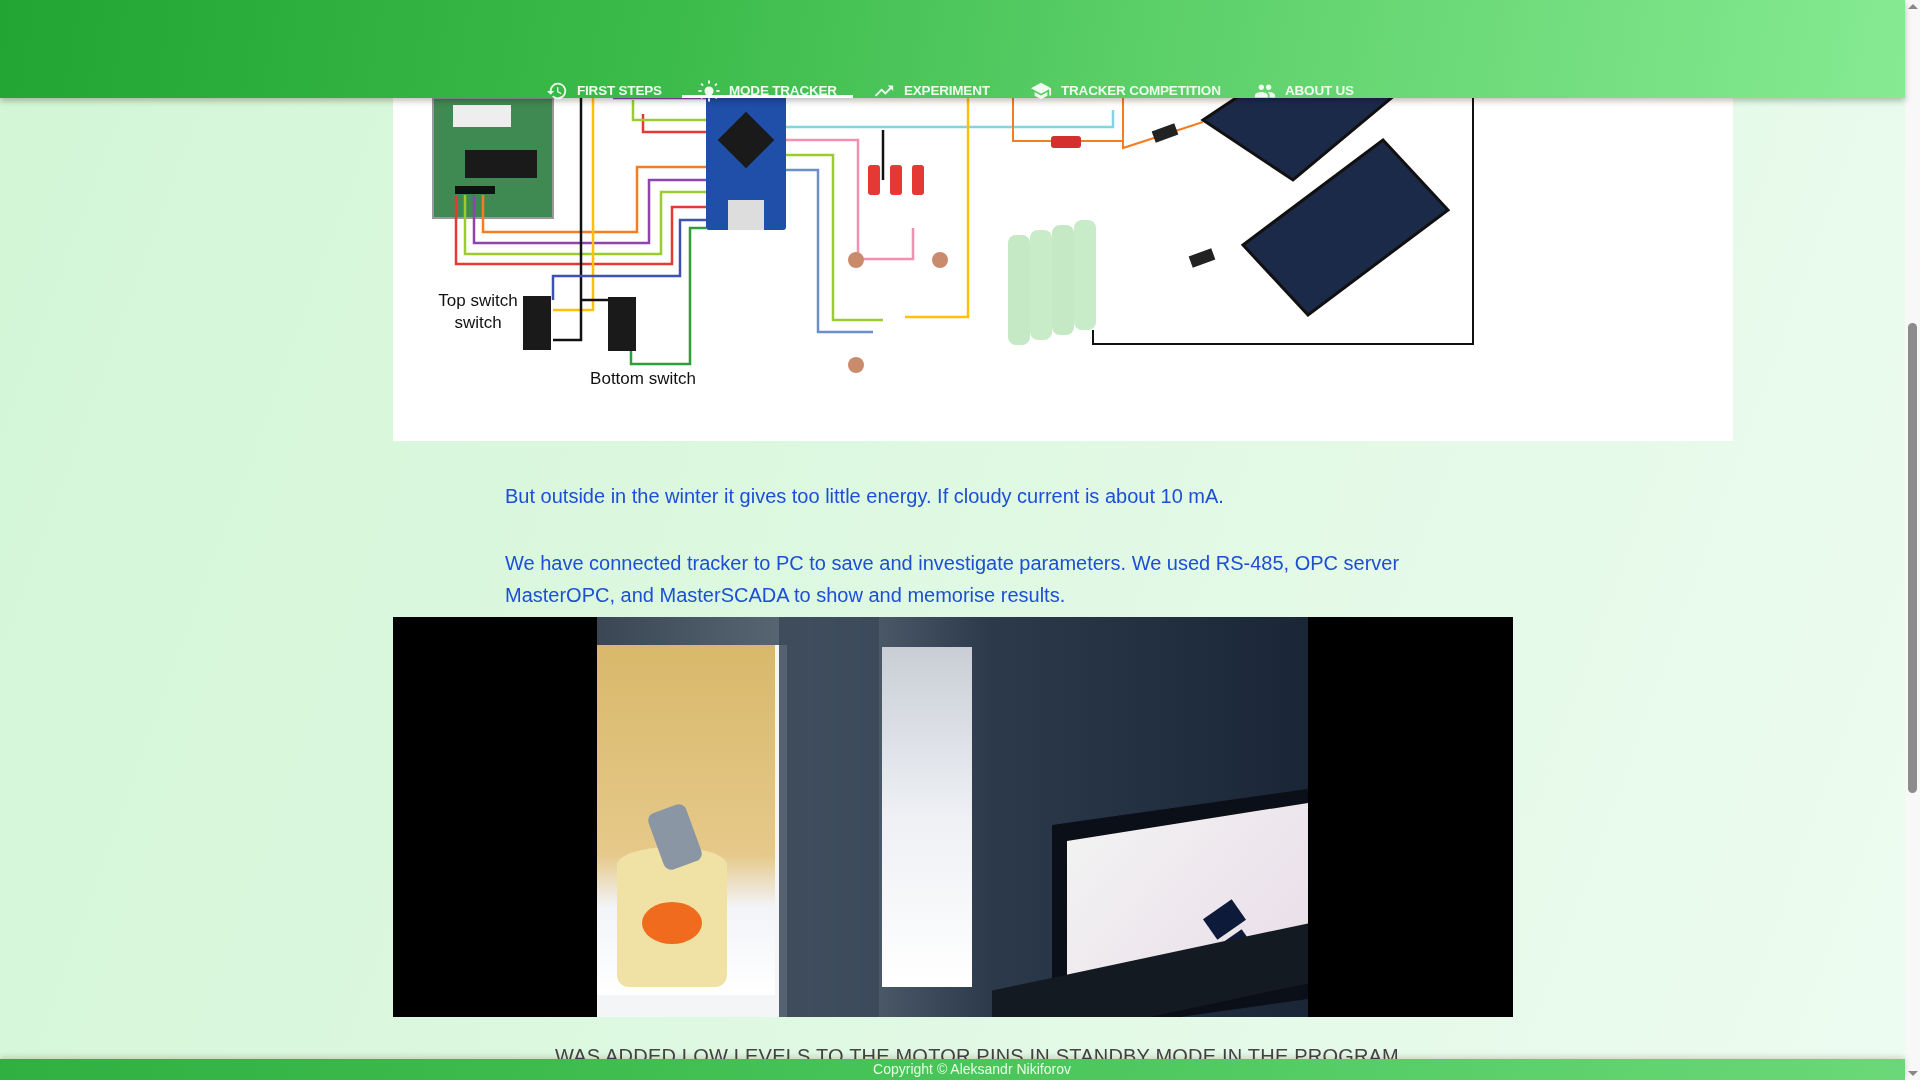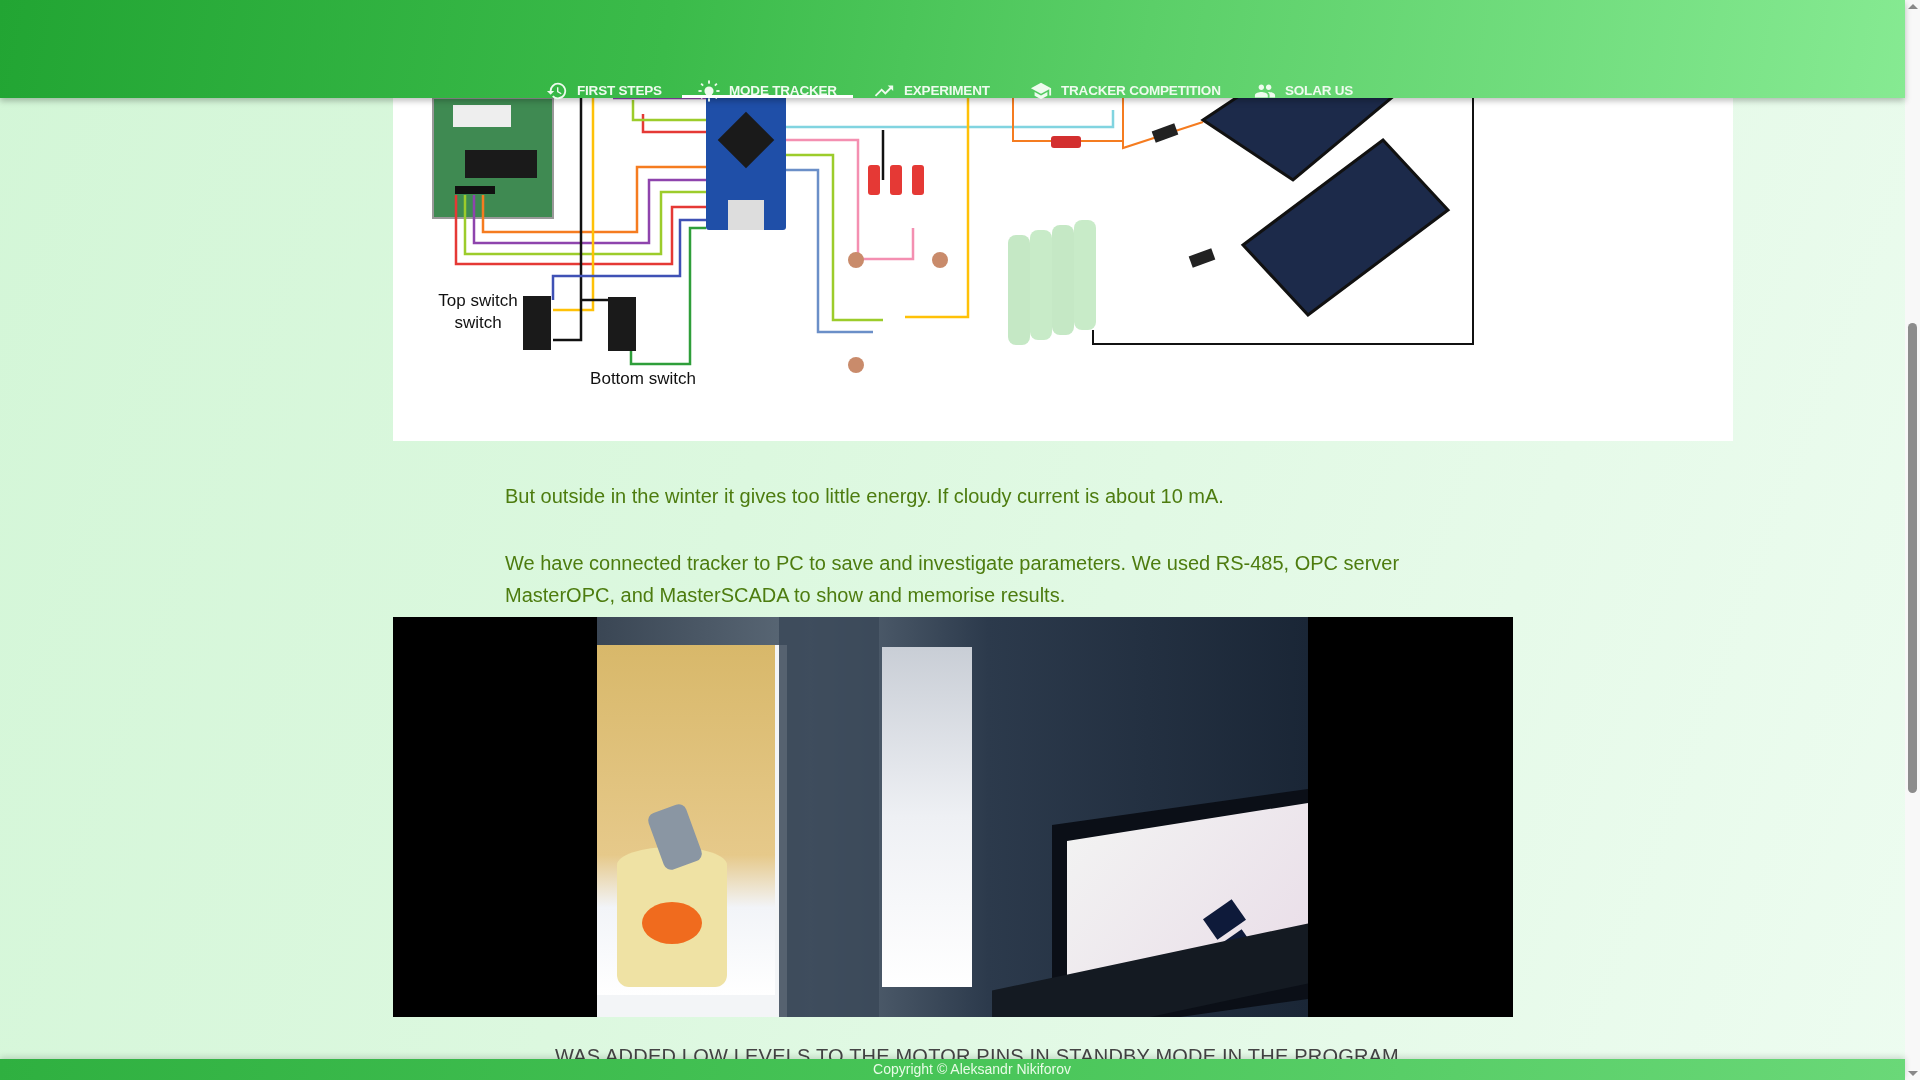--- a/index.html
+++ b/index.html
@@ -36,21 +36,21 @@
     background: #ffffff; z-index: 11;
   }
   
   .figure-card {
     position: absolute; left: 393px; top: 60px; width: 1340px; height: 381px;
     background: #ffffff; overflow: hidden;
   }
   .diagram { position: absolute; left: 0; top: 0; width: 1120px; height: 381px; }
   .para {
     position: absolute; left: 505px; width: 900px;
-    color: #4d7c0f; font-size: 20px; line-height: 32px;
+    color: #1d4ed8; font-size: 20px; line-height: 32px;
   }
   .video {
     position: absolute; left: 393px; top: 617px; width: 1120px; height: 400px;
     background: #000000; overflow: hidden;
   }
   .video-frame {
     position: absolute; left: 204px; top: 0; width: 711px; height: 400px;
     background: linear-gradient(90deg, #3a4654 0%, #5c6a78 30%, #2c3a4c 55%, #1a2636 100%);
     overflow: hidden;
   }
@@ -115,21 +115,21 @@
     <a class="nav-item" style="left:1030px">
       <svg viewBox="0 0 24 24">
           <path d="M12 3L1 9l11 6 9-4.91V17h2V9L12 3zM5 13.18v4L12 21l7-3.82v-4L12 17l-7-3.82z"></path>
         </svg>
       <span class="lbl">TRACKER COMPETITION</span>
     </a>
     <a class="nav-item" style="left:1254px">
       <svg viewBox="0 0 24 24">
           <path d="M16 11c1.66 0 2.99-1.34 2.99-3S17.66 5 16 5c-1.66 0-3 1.34-3 3s1.34 3 3 3zm-8 0c1.66 0 2.99-1.34 2.99-3S9.66 5 8 5C6.34 5 5 6.34 5 8s1.34 3 3 3zm0 2c-2.33 0-7 1.17-7 3.5V19h14v-2.5c0-2.33-4.67-3.5-7-3.5zm8 0c-.29 0-.62.02-.97.05 1.16.84 1.97 1.97 1.97 3.45V19h6v-2.5c0-2.33-4.67-3.5-7-3.5z"></path>
         </svg>
-      <span class="lbl">SOLAR US</span>
+      <span class="lbl">ABOUT US</span>
     </a>
   </nav>
 </div>
 <div class="nav-active-bar"></div>
 
 <div class="figure-card">
   <svg class="diagram" viewBox="0 0 1120 381">
 
     <rect x="40" y="38" width="120" height="120" fill="#3f8a52" stroke="#999" stroke-width="2"></rect>
     <rect x="72" y="90" width="72" height="28" fill="#1a1a1a"></rect>

